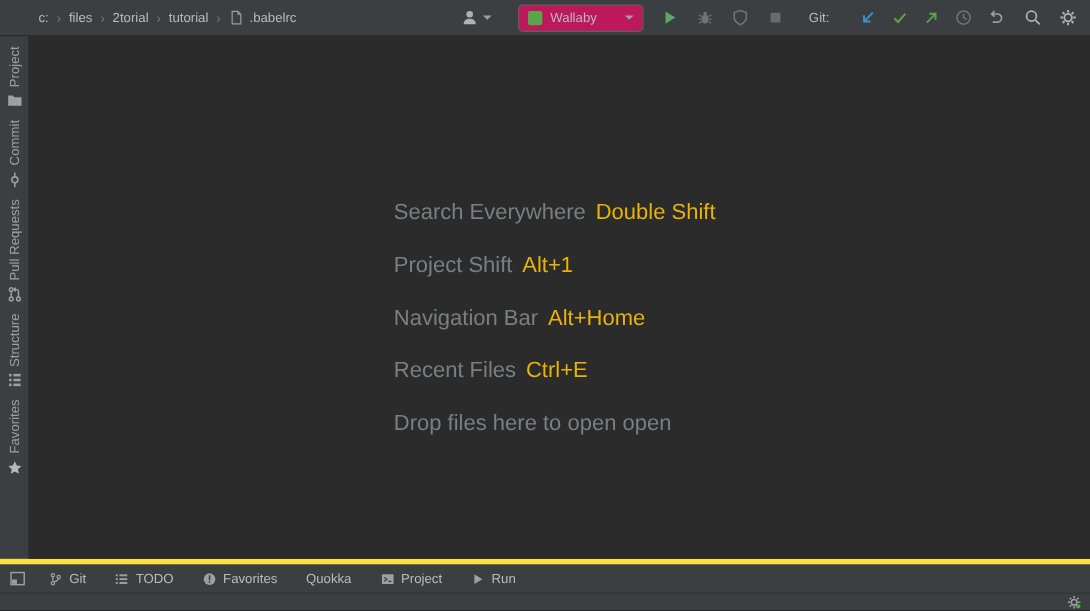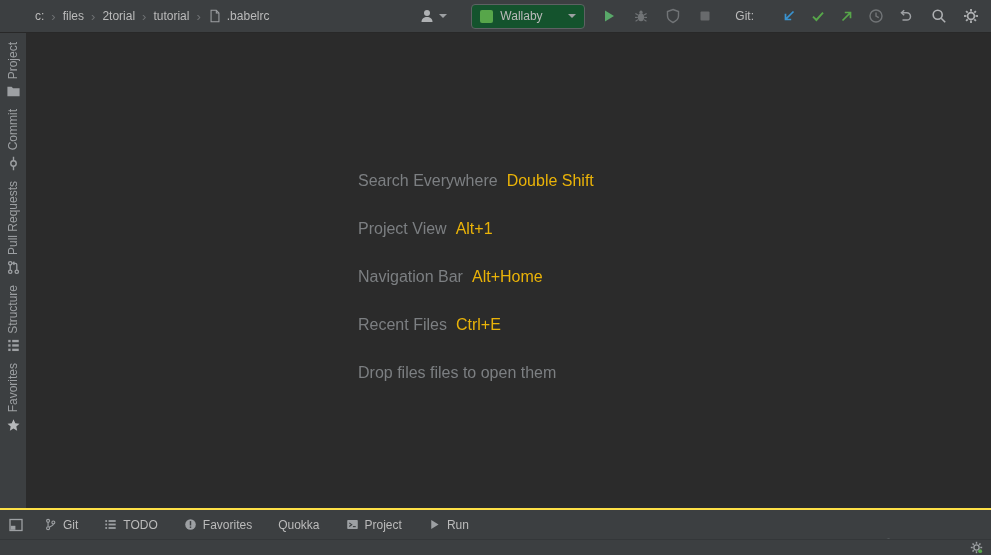--- a/index.html
+++ b/index.html
@@ -15,42 +15,42 @@
   .file-icon{width:14px;height:14px;margin-right:5px;}
   .right-cluster{margin-left:auto;display:flex;align-items:center;}
   .i16{width:16px;height:16px;display:block;}
   .i16 svg,.i15 svg,.i13 svg,.file-icon svg{display:block;width:100%;height:100%;}
   .tbtn{display:flex;align-items:center;cursor:pointer;}
   .dim{opacity:.55;}
   .user-group{display:flex;align-items:center;gap:4px;margin-right:24px;}
   .caret{width:0;height:0;border-left:4px solid transparent;border-right:4px solid transparent;
          border-top:4px solid #9da0a3;}
   .combo{display:flex;align-items:center;gap:7px;height:23px;padding:0 8px;margin-right:16px;
-         border:1px solid #5e6163;border-radius:4px;background:#14532d;cursor:pointer;min-width:96px;}
+         border:1px solid #5e6163;border-radius:4px;background:#be185d;cursor:pointer;min-width:96px;}
   .wallaby-dot{width:13px;height:13px;border-radius:2px;background:#57a64a;}
   .combo-label{color:#bbbbbb;font-size:12px;flex:1;}
   .exec-group{display:flex;align-items:center;gap:16px;margin-right:22px;}
   .git-group{display:flex;align-items:center;gap:13px;margin-right:18px;}
   .git-label{color:#bbbbbb;margin-right:14px;}
   .far-group{display:flex;align-items:center;gap:16px;}
   
   .main{flex:1;display:flex;min-height:0;}
   .sidebar{flex:0 0 26px;width:26px;background:#3c3f41;display:flex;flex-direction:column;
            align-items:center;padding-top:4px;box-sizing:border-box;overflow:hidden;}
   .tool-btn{display:flex;flex-direction:column;align-items:center;gap:5px;padding:5px 0;cursor:pointer;}
   .vtext{writing-mode:vertical-rl;transform:rotate(180deg);display:block;color:#9da0a3;font-size:12px;}
   .i15{width:15px;height:15px;display:block;}
   .editor{flex:1;position:relative;background:#2b2b2b;}
   .shortcuts{position:absolute;left:332px;top:124px;}
-  .shortcut-row{height:48px;display:flex;align-items:center;font-size:16px;}
+  .shortcut-row{height:48px;display:flex;align-items:flex-end;font-size:20px;}
   .sc-label{color:#7c7f82;}
   .sc-keys{color:#eab308;margin-left:9px;}
   .drop-hint{color:#7c7f82;}
   
-  .statusbar{flex:0 0 31px;height:31px;background:#3c3f41;border-top:2px solid #fde047;
+  .statusbar{flex:0 0 31px;height:31px;background:#3c3f41;border-top:5px solid #fde047;
              box-sizing:border-box;display:flex;align-items:center;padding:0 36px 0 8px;
              font-size:12px;color:#bbbbbb;}
   .switcher{margin-right:20px;}
   .stool{display:flex;align-items:center;gap:6px;margin-right:26px;cursor:pointer;}
   .i13{width:13px;height:13px;display:block;}
   .eventlog{margin-left:auto;display:flex;align-items:center;gap:6px;cursor:pointer;margin-top:39px;}
   
   .strip{flex:0 0 16px;height:16px;background:#3c3f41;border-top:1px solid #343739;
          box-sizing:border-box;display:flex;align-items:center;justify-content:flex-end;padding:0 8px;}
 </style>
@@ -241,33 +241,33 @@
       </div>
     </div>
 
     <div class="editor">
       <div class="shortcuts">
         <div class="shortcut-row">
           <span class="sc-label">Search Everywhere</span>
           <span class="sc-keys">Double Shift</span>
         </div>
         <div class="shortcut-row">
-          <span class="sc-label">Project View</span>
+          <span class="sc-label">Project Shift</span>
           <span class="sc-keys">Alt+1</span>
         </div>
         <div class="shortcut-row">
           <span class="sc-label">Navigation Bar</span>
           <span class="sc-keys">Alt+Home</span>
         </div>
         <div class="shortcut-row">
           <span class="sc-label">Recent Files</span>
           <span class="sc-keys">Ctrl+E</span>
         </div>
         <div class="shortcut-row">
-          <span class="drop-hint">Drop files files to open them</span>
+          <span class="drop-hint">Drop files here to open open</span>
         </div>
       </div>
     </div>
   </div>
 
   <div class="statusbar">
     <span class="i16 tbtn switcher">
       <svg viewBox="0 0 16 16">
           <rect x="2" y="2.5" width="12" height="11" fill="none" stroke="#9da0a3" stroke-width="1.3"></rect>
           <rect x="2.8" y="8.8" width="4.6" height="4" fill="#9da0a3"></rect>

